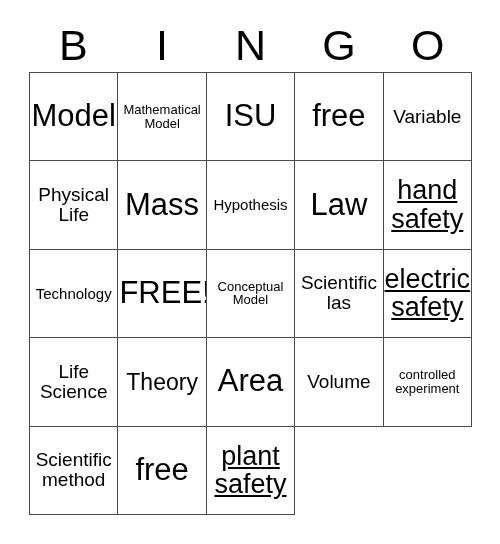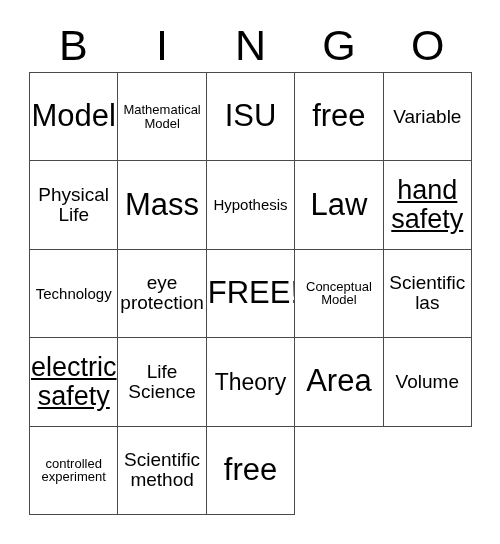--- a/index.html
+++ b/index.html
@@ -125,23 +125,20 @@
     <div class="cell fs-xxl">
         <span>Law</span>
       </div>
     <div class="cell fs-xl">
         <span>hand safety</span>
       </div>
 
     <div class="cell fs-sm">
         <span>Technology</span>
       </div>
-    <div class="cell fs-md">
-        <span>eye protection</span>
-      </div>
     <div class="cell fs-xxl">
         <span>FREE!</span>
       </div>
     <div class="cell fs-xs">
         <span>Conceptual Model</span>
       </div>
     <div class="cell fs-md">
         <span>Scientific las</span>
       </div>
 
@@ -163,15 +160,18 @@
 
     <div class="cell fs-xs">
         <span>controlled experiment</span>
       </div>
     <div class="cell fs-md">
         <span>Scientific method</span>
       </div>
     <div class="cell fs-xxl">
         <span>free</span>
       </div>
+    <div class="cell fs-xl">
+        <span>plant safety</span>
+      </div>
 
   </div>
 </div>
 
 </body></html>

